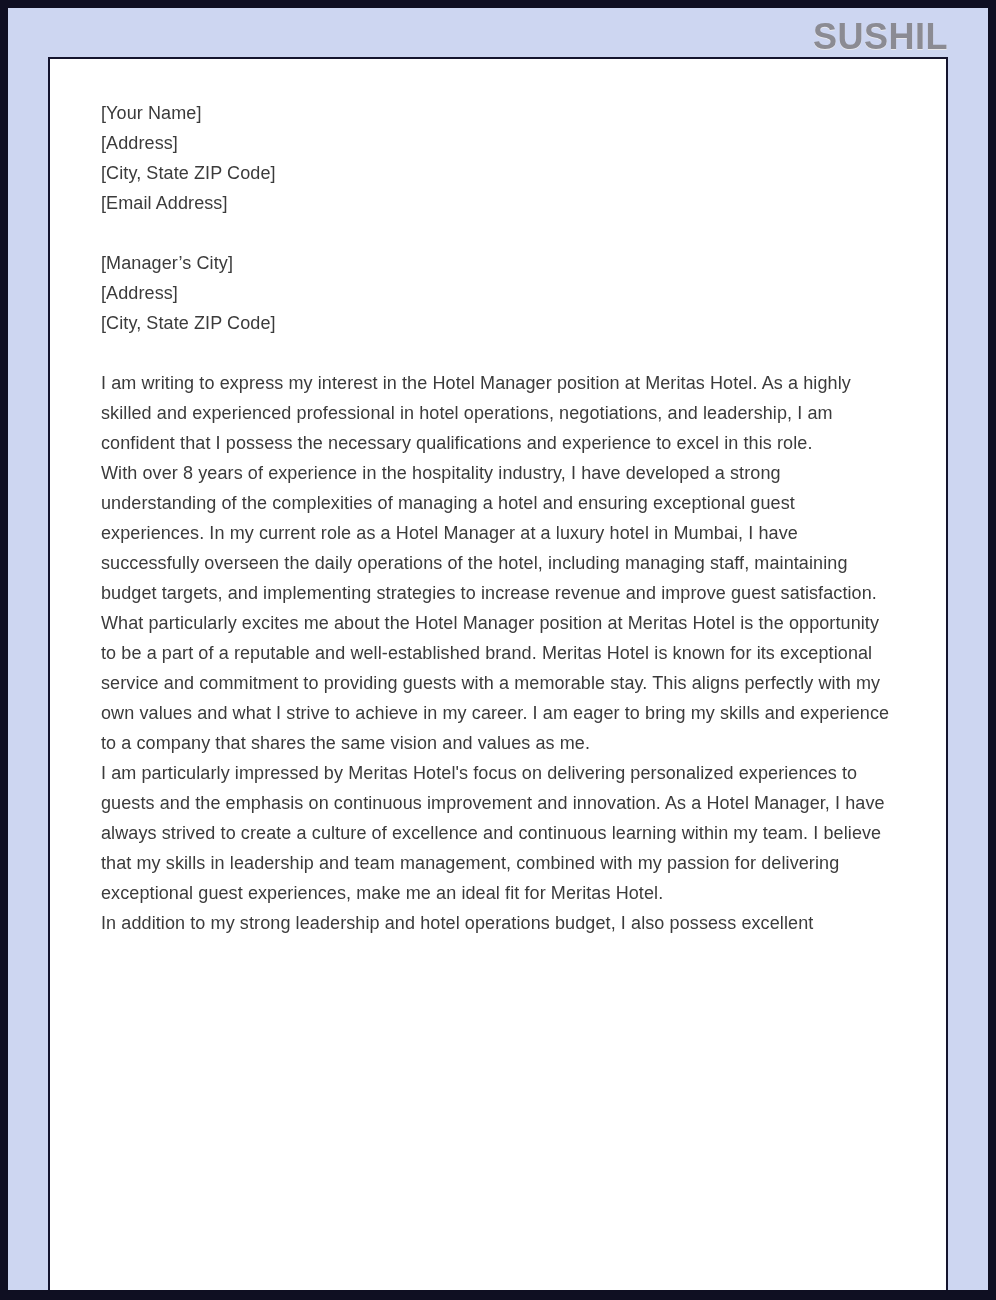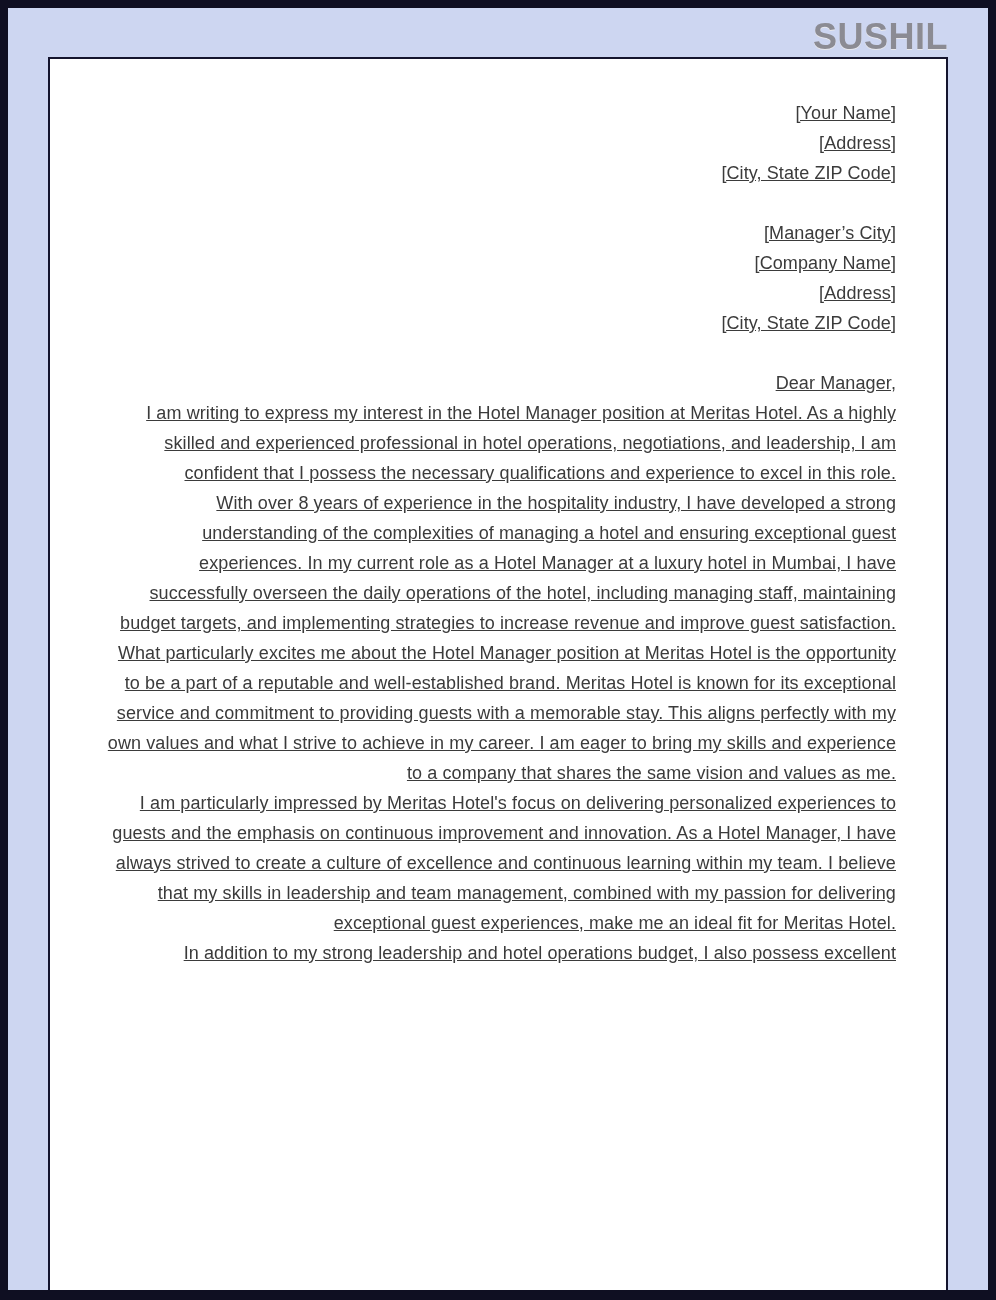--- a/index.html
+++ b/index.html
@@ -14,21 +14,20 @@
     font-family: "Liberation Sans", sans-serif;
   }
   .frame {
     position: absolute;
     inset: 0;
     box-sizing: border-box;
     background: #cdd6f1;
     border: 8px solid #0f0f22;
     border-bottom-width: 10px;
     overflow: hidden;
-    text-align: right;
   }
   .logo {
     position: absolute;
     top: 8px;
     right: 40px;
     font-size: 36px;
     font-weight: 600;
     letter-spacing: 0.5px;
     color: #8b8b93;
     text-shadow: 0 1px 0 #e8e8ec;
@@ -43,21 +42,20 @@
     background: #ffffff;
     border: 2px solid #14142e;
     padding: 39px 50px 60px 51px;
   }
   .letter p {
     margin: 0;
     font-size: 18px;
     line-height: 30px;
     letter-spacing: 0.1px;
     color: #3b3b3b;
-    text-decoration: underline;
   }
   .block {
     margin-bottom: 30px;
   }
   .watermark {
     position: absolute;
     top: 1281px;
     right: 52px;
     font-size: 13px;
     color: #3c3c4e;
@@ -71,30 +69,29 @@
 
   <div class="logo">SUSHIL</div>
 
   <div class="page">
     <div class="letter">
 
       <div class="block">
         <p>[Your Name]</p>
         <p>[Address]</p>
         <p>[City, State ZIP Code]</p>
+        <p>[Email Address]</p>
       </div>
 
       <div class="block">
         <p>[Manager’s City]</p>
-        <p>[Company Name]</p>
         <p>[Address]</p>
         <p>[City, State ZIP Code]</p>
       </div>
 
-      <p class="block">Dear Manager,</p>
 
       <p class="block">I am writing to express my interest in the Hotel Manager position at Meritas Hotel. As a highly skilled and experienced professional in hotel operations, negotiations, and leadership, I am confident that I possess the necessary qualifications and experience to excel in this role.</p>
       <p class="block">With over 8 years of experience in the hospitality industry, I have developed a strong understanding of the complexities of managing a hotel and ensuring exceptional guest experiences. In my current role as a Hotel Manager at a luxury hotel in Mumbai, I have successfully overseen the daily operations of the hotel, including managing staff, maintaining budget targets, and implementing strategies to increase revenue and improve guest satisfaction.</p>
       <p class="block">What particularly excites me about the Hotel Manager position at Meritas Hotel is the opportunity to be a part of a reputable and well-established brand. Meritas Hotel is known for its exceptional service and commitment to providing guests with a memorable stay. This aligns perfectly with my own values and what I strive to achieve in my career. I am eager to bring my skills and experience to a company that shares the same vision and values as me.</p>
       <p class="block">I am particularly impressed by Meritas Hotel's focus on delivering personalized experiences to guests and the emphasis on continuous improvement and innovation. As a Hotel Manager, I have always strived to create a culture of excellence and continuous learning within my team. I believe that my skills in leadership and team management, combined with my passion for delivering exceptional guest experiences, make me an ideal fit for Meritas Hotel.</p>
       <p class="block">In addition to my strong leadership and hotel operations budget, I also possess excellent</p>
 
     </div>
   </div>
 

